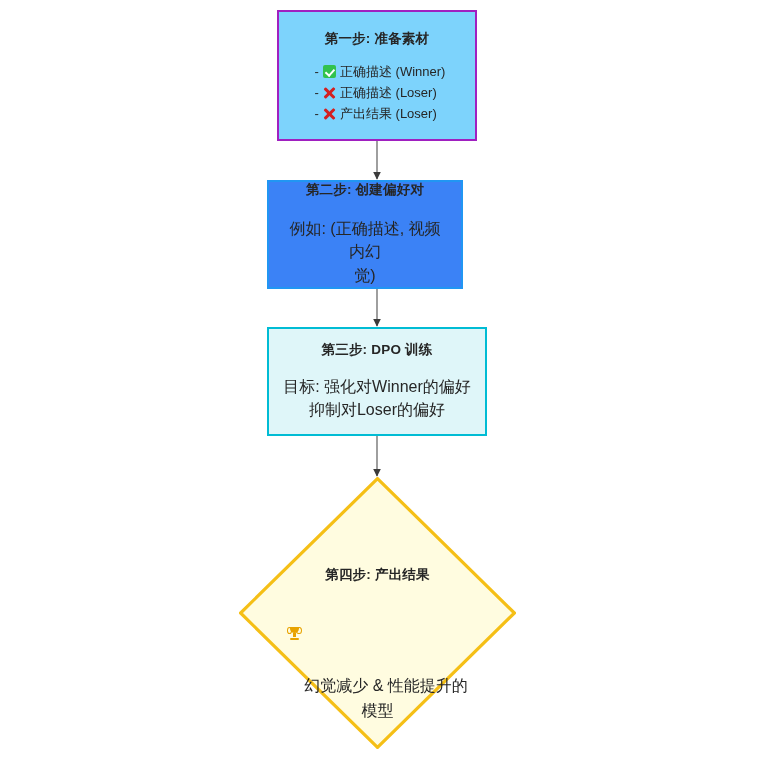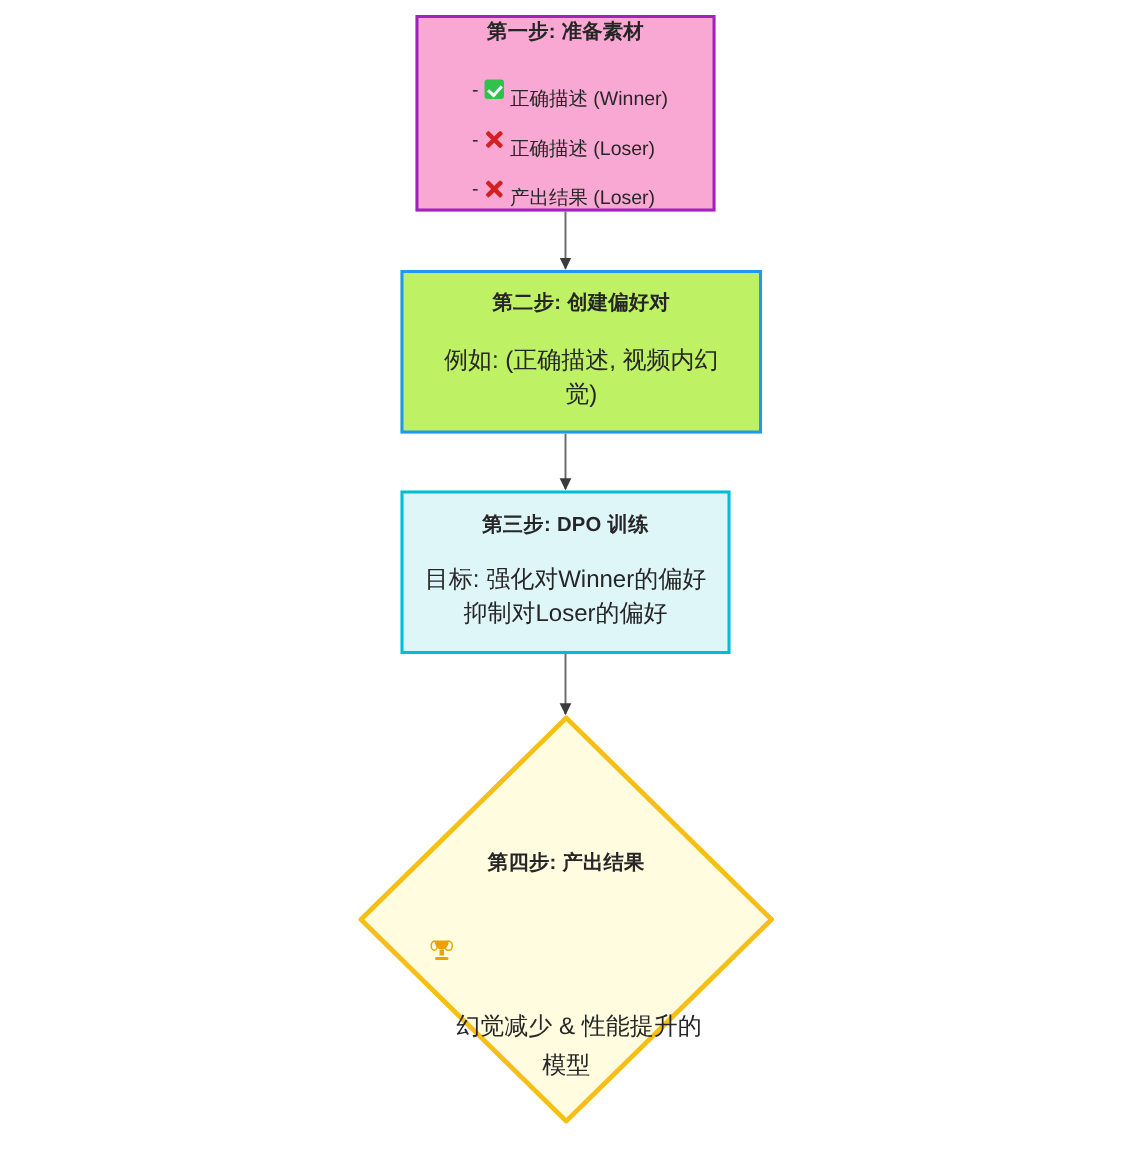--- a/index.html
+++ b/index.html
@@ -43,21 +43,21 @@
     color: #262626;
     white-space: pre-line;
   }
 
   
   #node-step1 {
     left: 277px;
     top: 10px;
     width: 200px;
     height: 131px;
-    background: #f9a8d4;
+    background: #7dd3fc;
     border: 2px solid #a020c0;
     padding: 14px 8px 10px 8px;
   }
   #node-step1 .node-title { margin-bottom: 14px; }
   .bullet-list {
     display: flex;
     flex-direction: column;
     align-items: flex-start;
     gap: 1px;
     font-size: 13px;
@@ -100,29 +100,29 @@
   .ico-cross::before, .ico-cross::after {
     content: "";
     position: absolute;
     left: 5px; top: -0.5px;
     width: 3.2px; height: 14px;
     background: #d32020;
     border-radius: 1px;
   }
   .ico-cross::before { transform: rotate(45deg); }
   .ico-cross::after  { transform: rotate(-45deg); }
-  .bullet-text { color: #262626; margin-top: 12px; }
+  .bullet-text { color: #262626; }
 
   
   #node-step2 {
     left: 267px;
     top: 180px;
-    width: 241px;
+    width: 196px;
     height: 109px;
-    background: #bef264;
+    background: #3b82f6;
     border: 2px solid #2196f3;
     padding: 10px 14px;
     align-items: center;
   }
   #node-step2 .node-title { margin-bottom: 18px; }
 
   
   #node-step3 {
     left: 267px;
     top: 327px;

